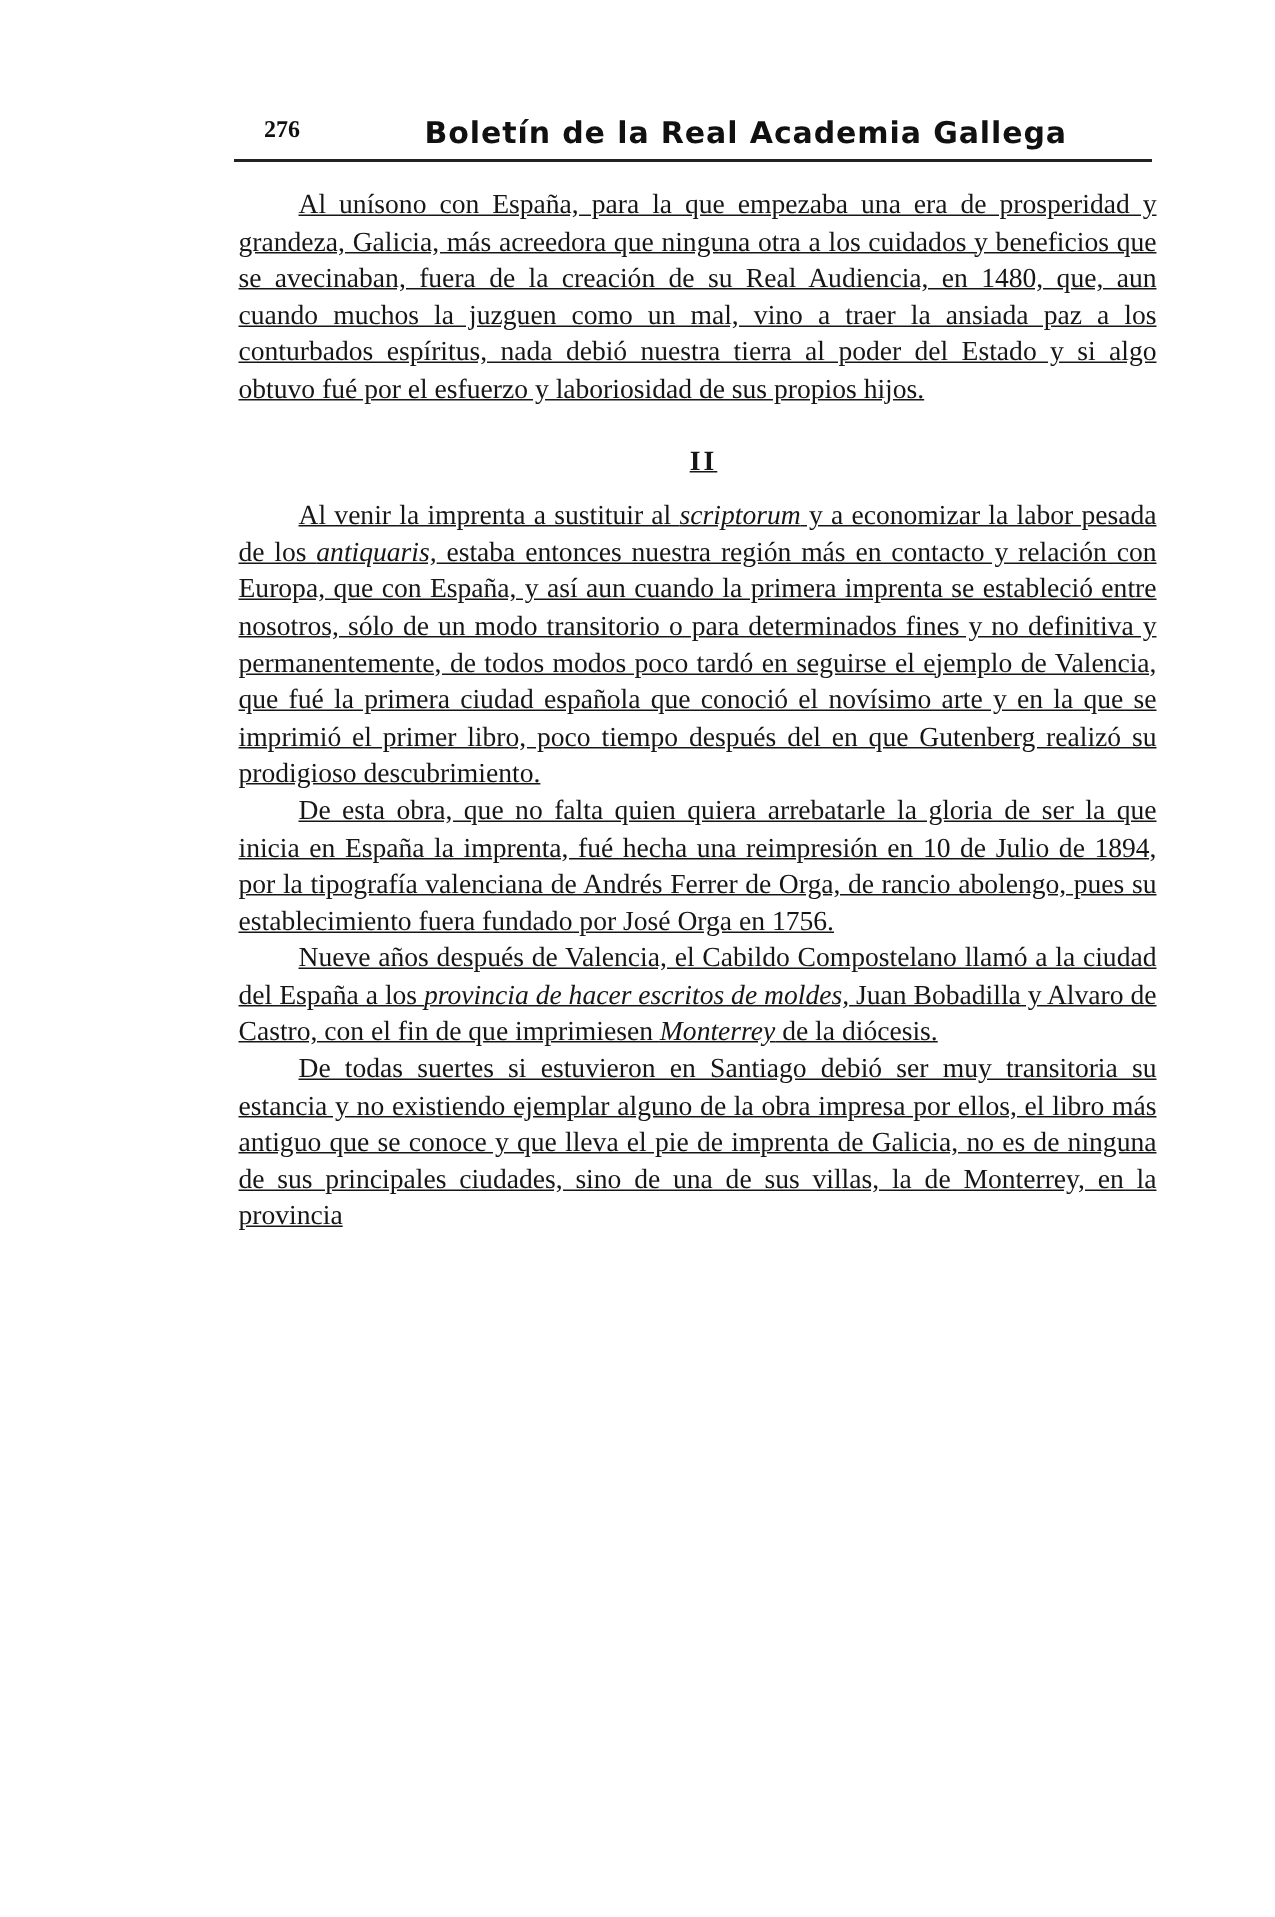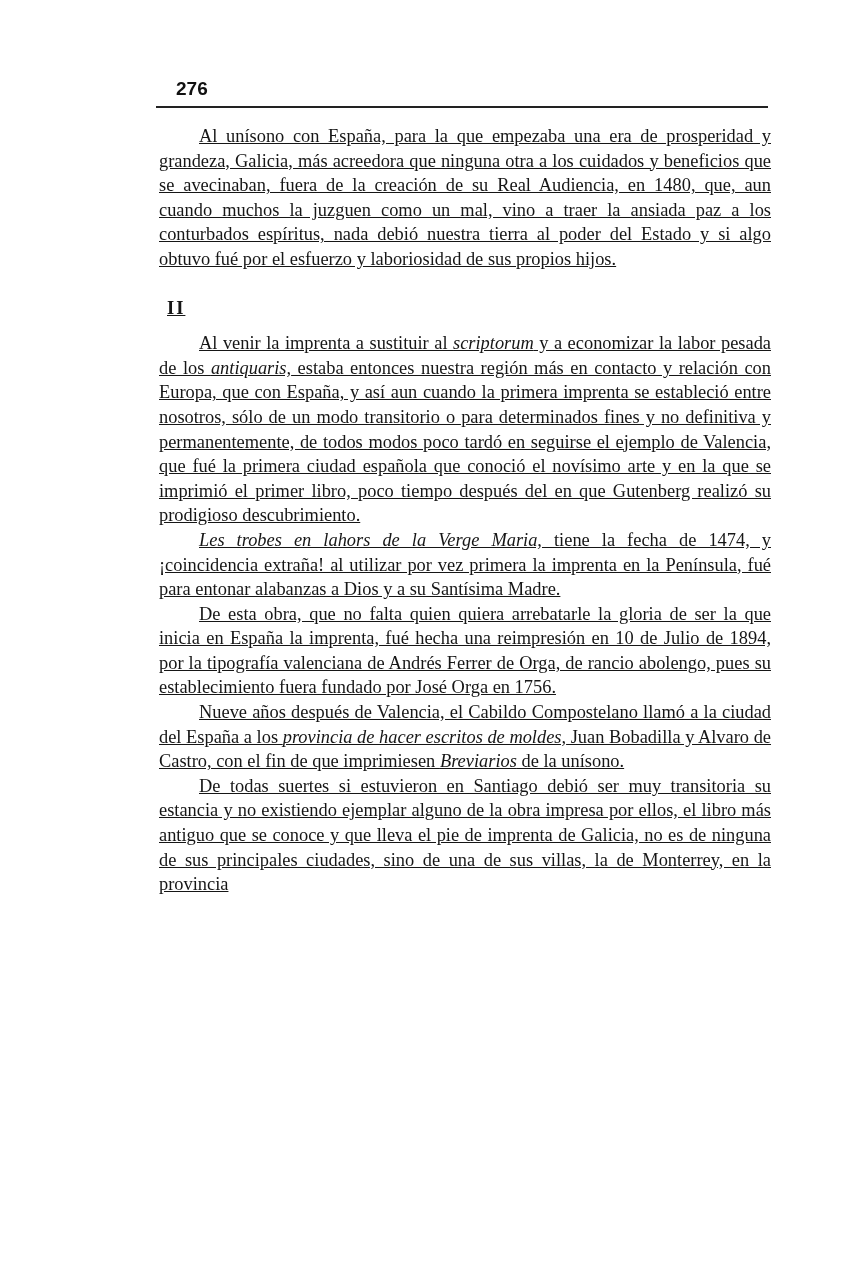--- a/index.html
+++ b/index.html
@@ -7,71 +7,71 @@
   .page {
     position: absolute; left: 0; top: 0; width: 850px; height: 1278px;
     background: #ffffff; color: #1a1a1a;
     font-family: "Liberation Serif", "DejaVu Serif", serif;
   }
   .header {
     position: absolute; left: 158px; top: 74px; width: 610px; height: 30px;
   }
   .page-num {
     position: absolute; left: 18px; top: 4px;
-    font-family: Liberation Sans, sans-serif; font-size: 19px; font-weight: bold;
+    font-family: Liberation Serif, serif; font-size: 16px; font-weight: bold;
     letter-spacing: 0px; color: #111;
   }
   .running-title {
     position: absolute; left: 125px; top: 2px;
     font-family: "DejaVu Sans", sans-serif; font-size: 20px; font-weight: bold;
     letter-spacing: 0.6px; color: #111;
   }
   .rule {
     position: absolute; left: 156px; top: 106px; width: 612px; height: 2px;
     background: #222;
   }
   .body-text {
     position: absolute; left: 159px; top: 124px; width: 612px;
     font-size: 18.4px; line-height: 24.6px; text-align: justify;
     color: #161616;
     text-decoration: underline;
   }
   .body-text p { margin: 0; text-indent: 40px; }
   .section-num {
-    font-size: 18.5px; letter-spacing: 2px;
+    text-align: center; font-size: 18.5px; letter-spacing: 2px;
     margin: 0; padding-left: 8px;
   }
   .sec2 { margin-top: 24px; margin-bottom: 11px; }
   .sec3 { margin-top: 17px; margin-bottom: 5px; }
   .sec4 { margin-top: 21px; margin-bottom: 14px; }
   em { font-style: italic; }
 </style>
 </head>
 <body>
 
 <div class="page">
   <div class="header">
     <span class="page-num">276</span>
+    <span class="running-title">Boletín de la Real Academia Gallega</span>
   </div>
   <div class="rule"></div>
 
   <div class="body-text">
 
     <div>
       <p><span>Al unísono con España, para la que empezaba una era de prosperidad y grandeza, Galicia, más acreedora que ninguna otra a los cuidados y beneficios que se avecinaban, fuera de la creación de su Real Audiencia, en 1480, que, aun cuando muchos la juzguen como un mal, vino a traer la ansiada paz a los conturbados espíritus, nada debió nuestra tierra al poder del Estado y si algo obtuvo fué por el esfuerzo y laboriosidad de sus propios hijos.</span></p>
     </div>
 
     <div>
       <h2 class="section-num sec2">II</h2>
       <p><span>Al venir la imprenta a sustituir al </span><em>scriptorum</em><span> y a economizar la labor pesada de los </span><em>antiquaris,</em><span> estaba entonces nuestra región más en contacto y relación con Europa, que con España, y así aun cuando la primera imprenta se estableció entre nosotros, sólo de un modo transitorio o para determinados fines y no definitiva y permanentemente, de todos modos poco tardó en seguirse el ejemplo de Valencia, que fué la primera ciudad española que conoció el novísimo arte y en la que se imprimió el primer libro, poco tiempo después del en que Gutenberg realizó su prodigioso descubrimiento.</span></p>
     </div>
 
     <div>
-      <p><em>Les trobes en lahors de la Verge Maria,</em><span> tiene la fecha de 1474, y ¡coincidencia extraña! al utilizar por vez primera la imprenta en la Península, fué para entonar alabanzas a Dios y a su Santísima Madre.</span></p>
       <p><span>De esta obra, que no falta quien quiera arrebatarle la gloria de ser la que inicia en España la imprenta, fué hecha una reimpresión en 10 de Julio de 1894, por la tipografía valenciana de Andrés Ferrer de Orga, de rancio abolengo, pues su establecimiento fuera fundado por José Orga en 1756.</span></p>
     </div>
 
     <div>
-      <p><span>Nueve años después de Valencia, el Cabildo Compostelano llamó a la ciudad del España a los </span><em>provincia de hacer escritos de moldes,</em><span> Juan Bobadilla y Alvaro de Castro, con el fin de que imprimiesen </span><em>Breviarios</em><span> de la unísono.</span></p>
+      <p><span>Nueve años después de Valencia, el Cabildo Compostelano llamó a la ciudad del España a los </span><em>provincia de hacer escritos de moldes,</em><span> Juan Bobadilla y Alvaro de Castro, con el fin de que imprimiesen </span><em>Monterrey</em><span> de la diócesis.</span></p>
       <p><span>De todas suertes si estuvieron en Santiago debió ser muy transitoria su estancia y no existiendo ejemplar alguno de la obra impresa por ellos, el libro más antiguo que se conoce y que lleva el pie de imprenta de Galicia, no es de ninguna de sus principales ciudades, sino de una de sus villas, la de Monterrey, en la provincia</span></p>
     </div>
   </div>
 </div>
 
 </body></html>

